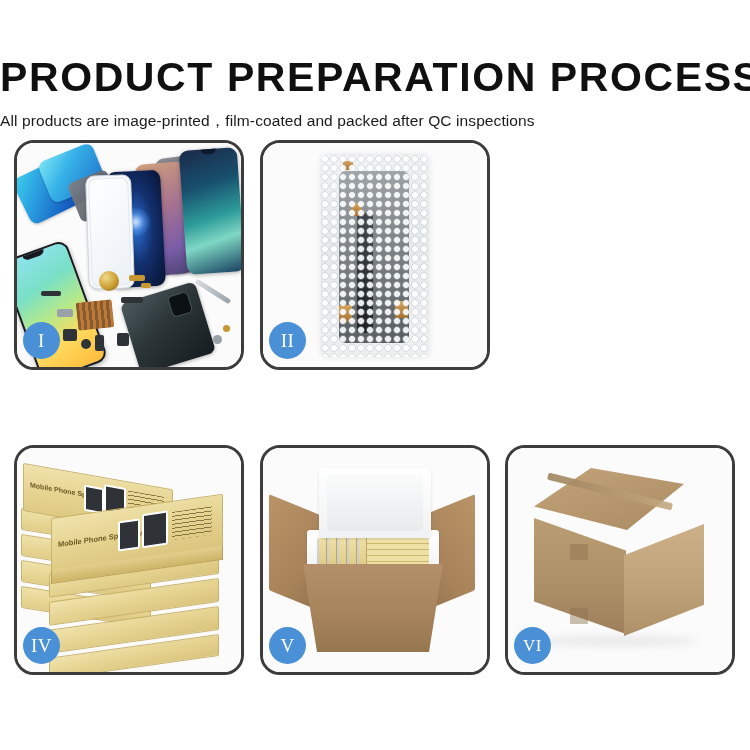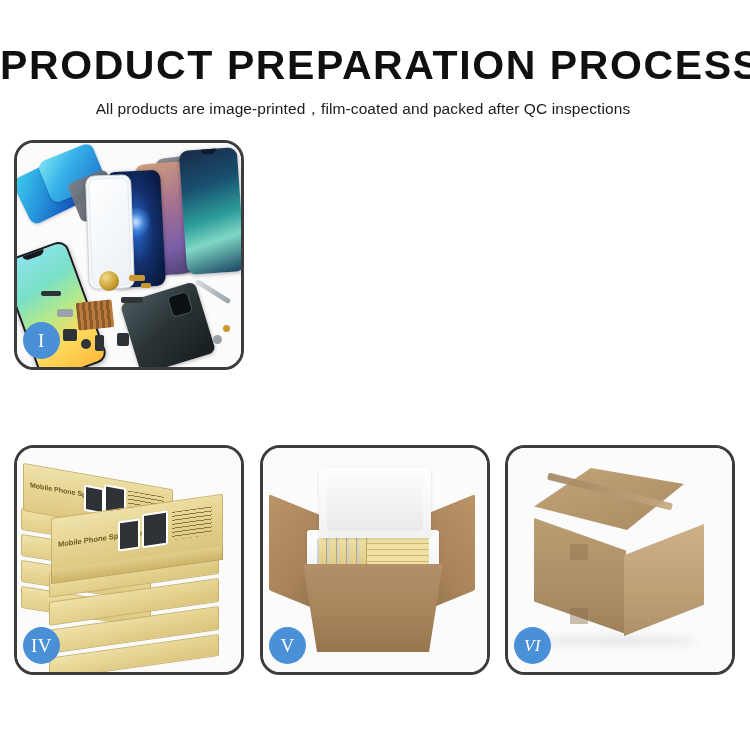--- a/index.html
+++ b/index.html
@@ -4,41 +4,41 @@
 <style>
   html,body{margin:0;padding:0;}
   body{
     width:750px;height:750px;background:#ffffff;
     font-family:"Liberation Sans", sans-serif;
     overflow:hidden;position:relative;
   }
   .page{position:absolute;inset:0;background:#fff;}
 
   
-  .header{position:absolute;left:0;top:4px;width:726px;text-align:center;}
+  .header{position:absolute;left:0;top:16px;width:726px;}
   .title{
     font-size:41px;font-weight:700;letter-spacing:1.6px;color:#101010;
     margin-top:40px;line-height:1.05;white-space:nowrap;
     font-family:"Liberation Sans", sans-serif;
   }
   .subtitle{
     font-size:15.5px;font-weight:400;color:#1a1a1a;margin-top:12px;
     letter-spacing:.1px;white-space:nowrap;
     font-family:"Liberation Sans", sans-serif;
   }
 
   
   .grid{position:absolute;left:14px;top:140px;width:722px;height:600px;}
   .panel{
     position:absolute;width:230px;height:230px;
     border:3px solid #3c3c3c;border-radius:20px;background:#fdfdfd;
     box-sizing:border-box;overflow:hidden;
   }
   .p1{left:0;top:0;}   .p2{left:246px;top:0;}   .p3{left:491px;top:0;}
-  .p4{left:0;top:305px;} .p5{left:246px;top:305px;} .p6{left:491px;top:305px;font-style:italic;}
+  .p4{left:0;top:305px;} .p5{left:246px;top:305px;} .p6{left:491px;top:305px;}
 
   .photo{position:absolute;inset:0;background:#fbfbfb;}
 
   
   .badge{
     position:absolute;left:6px;bottom:8px;width:37px;height:37px;border-radius:50%;
     background:#4a90d6;color:#ffffff;
     display:flex;align-items:center;justify-content:center;
     font-family:"Liberation Serif", serif;font-size:19px;letter-spacing:.5px;
     z-index:40;line-height:1;
@@ -233,20 +233,34 @@
         <div class="chip" style="left:104px;top:154px;width:22px;height:6px;"></div>
         <div class="chip" style="left:100px;top:190px;width:12px;height:13px;"></div>
         <div class="chip silver" style="left:40px;top:166px;width:16px;height:8px;"></div>
         <div class="chip" style="left:78px;top:192px;width:9px;height:16px;border-radius:2px;"></div>
         <div class="chip silver" style="left:196px;top:192px;width:9px;height:9px;border-radius:50%;"></div>
         <div class="chip gold" style="left:206px;top:182px;width:7px;height:7px;border-radius:50%;"></div>
       </div>
       <div class="badge">I</div>
     </div>
 
+    <div class="panel p2">
+      <div class="photo">
+        <div class="bubble-bag">
+          <div class="bag-item"></div>
+          <div class="flex-strip"></div>
+          <div class="conn" style="left:18px;top:150px;"></div>
+          <div class="conn" style="left:74px;top:146px;"></div>
+          <div class="conn" style="left:30px;top:48px;width:11px;height:13px;"></div>
+          <div class="conn" style="left:22px;top:6px;width:10px;height:9px;"></div>
+          <div class="bubbles"></div>
+        </div>
+      </div>
+      <div class="badge">II</div>
+    </div>
 
 
     <div class="panel p4">
       <div class="photo">
         <div class="stack">
 
           <div class="sbox" style="left:0px;top:52px;width:128px;height:20px;transform:skewY(9deg);">
               <div class="top"></div>
             </div>
           <div class="sbox" style="left:0px;top:78px;width:128px;height:20px;transform:skewY(9deg);">

